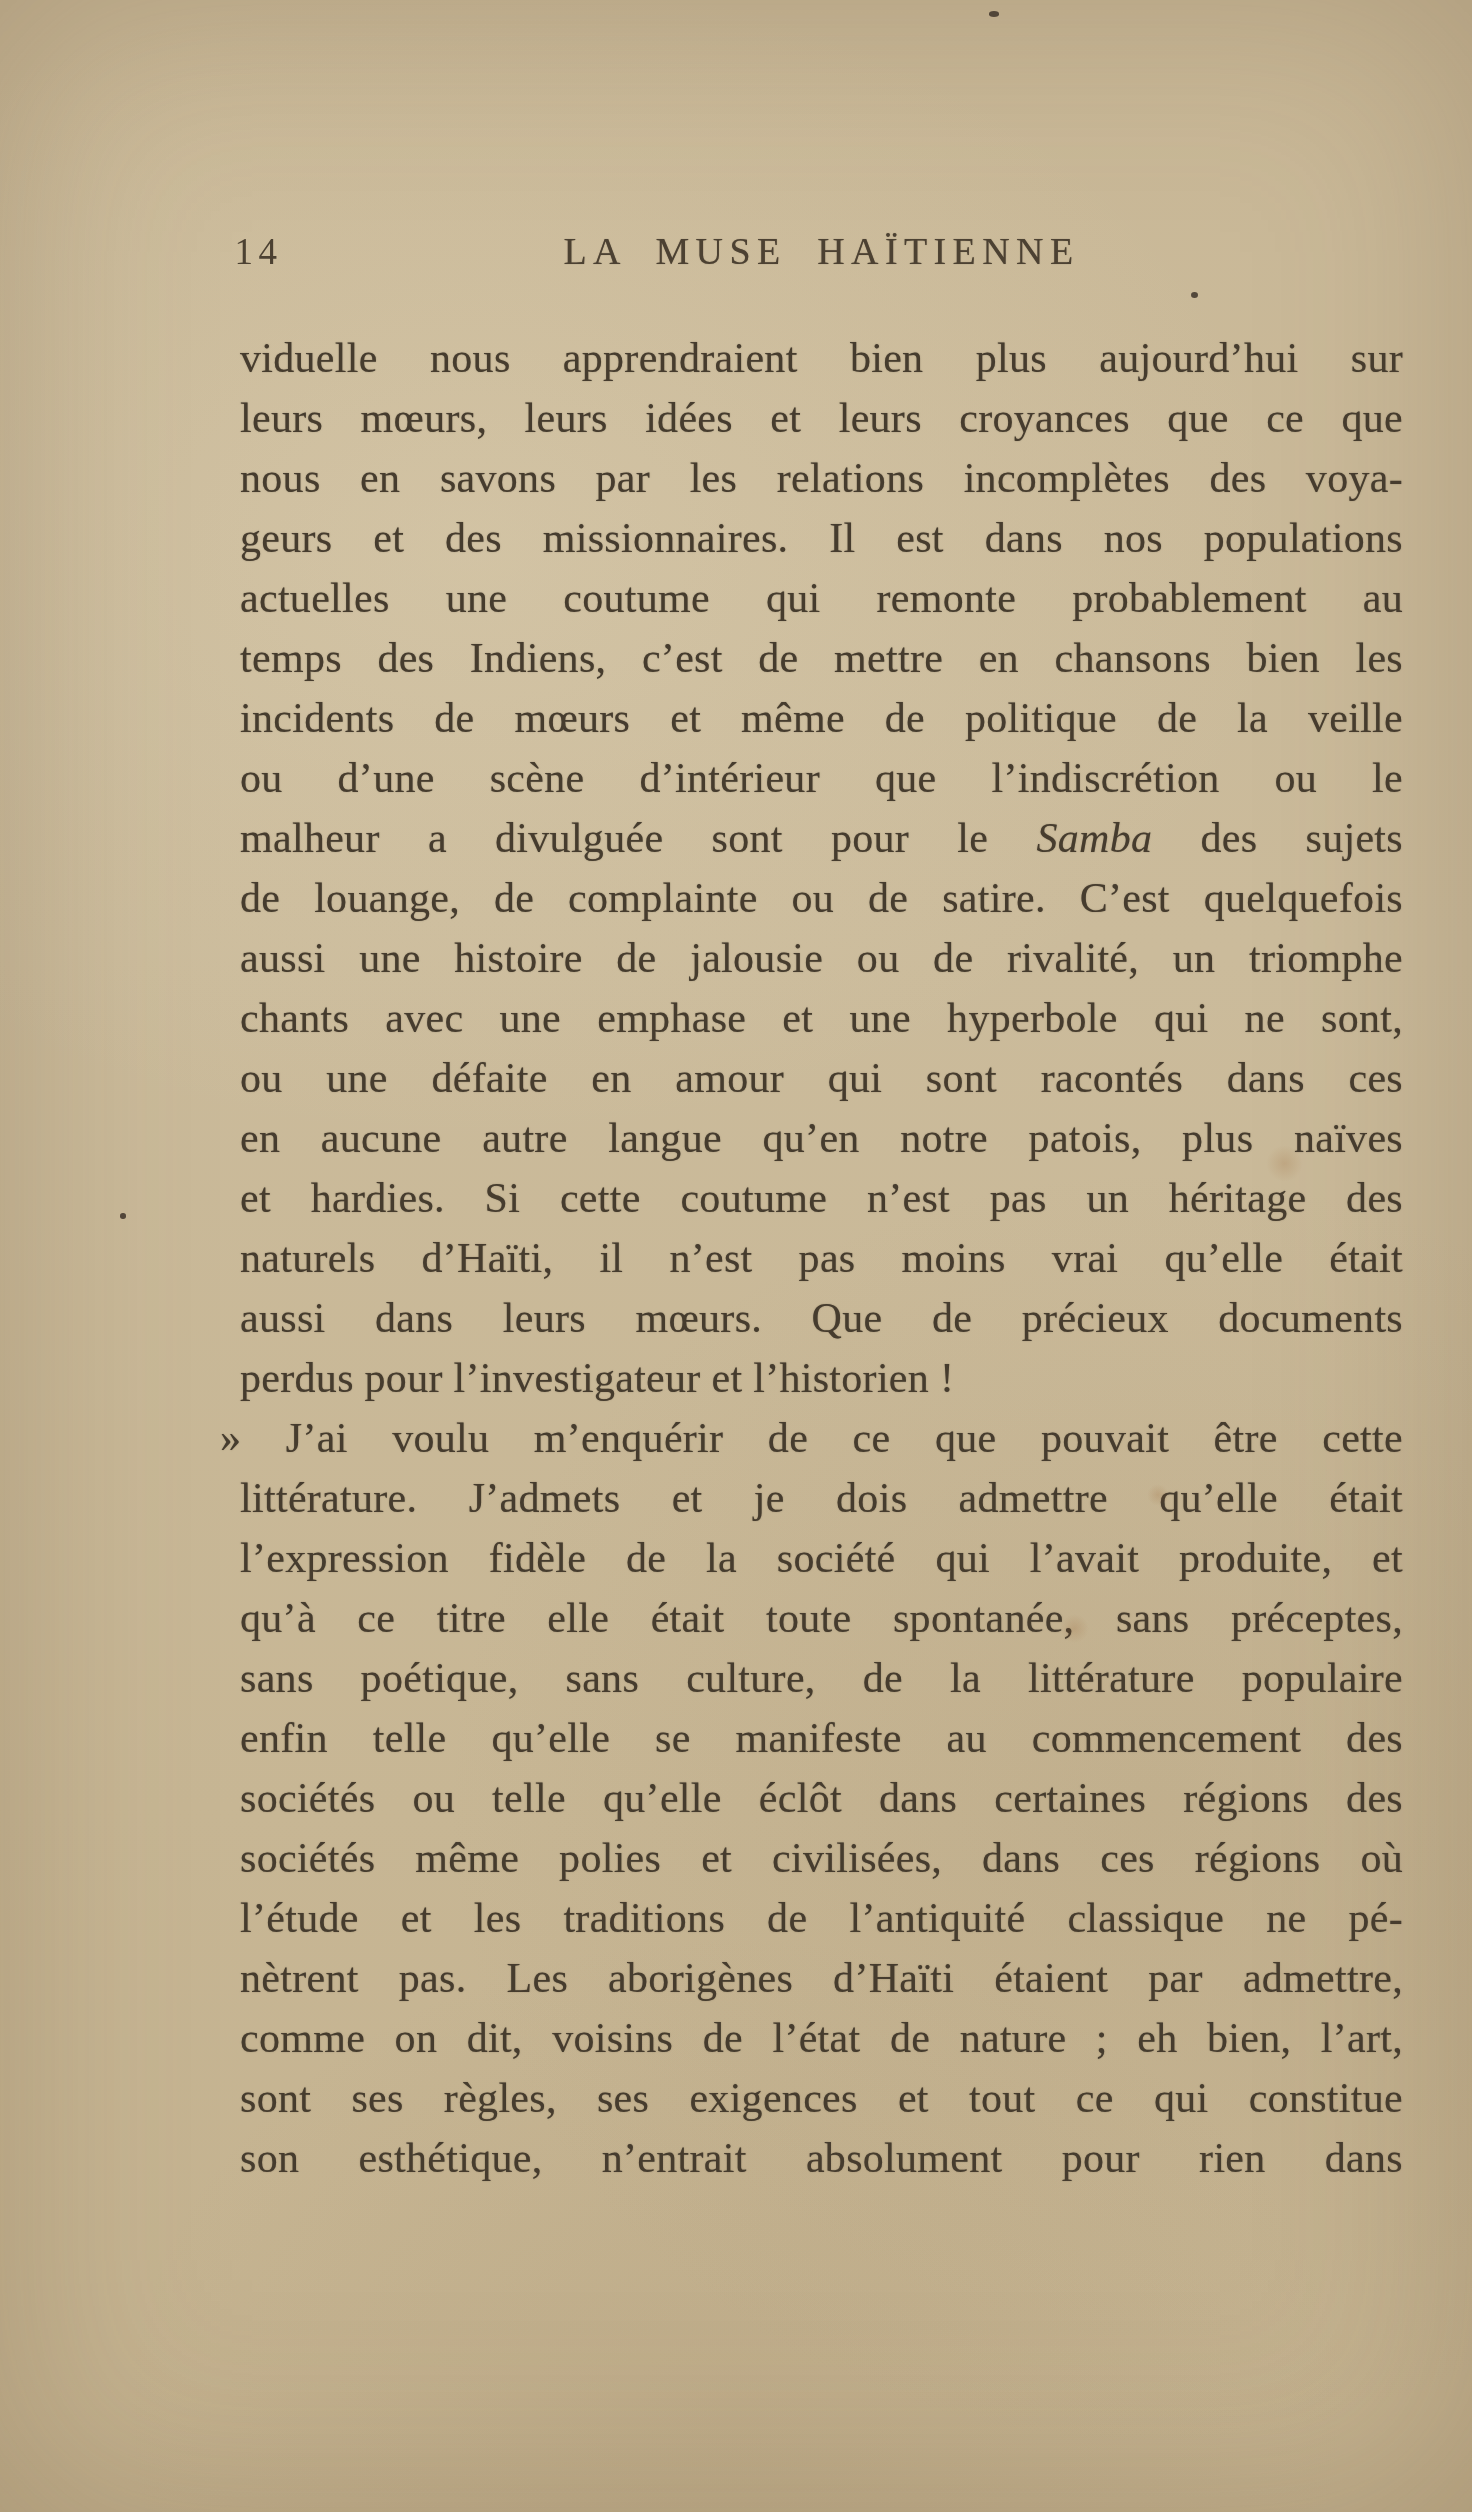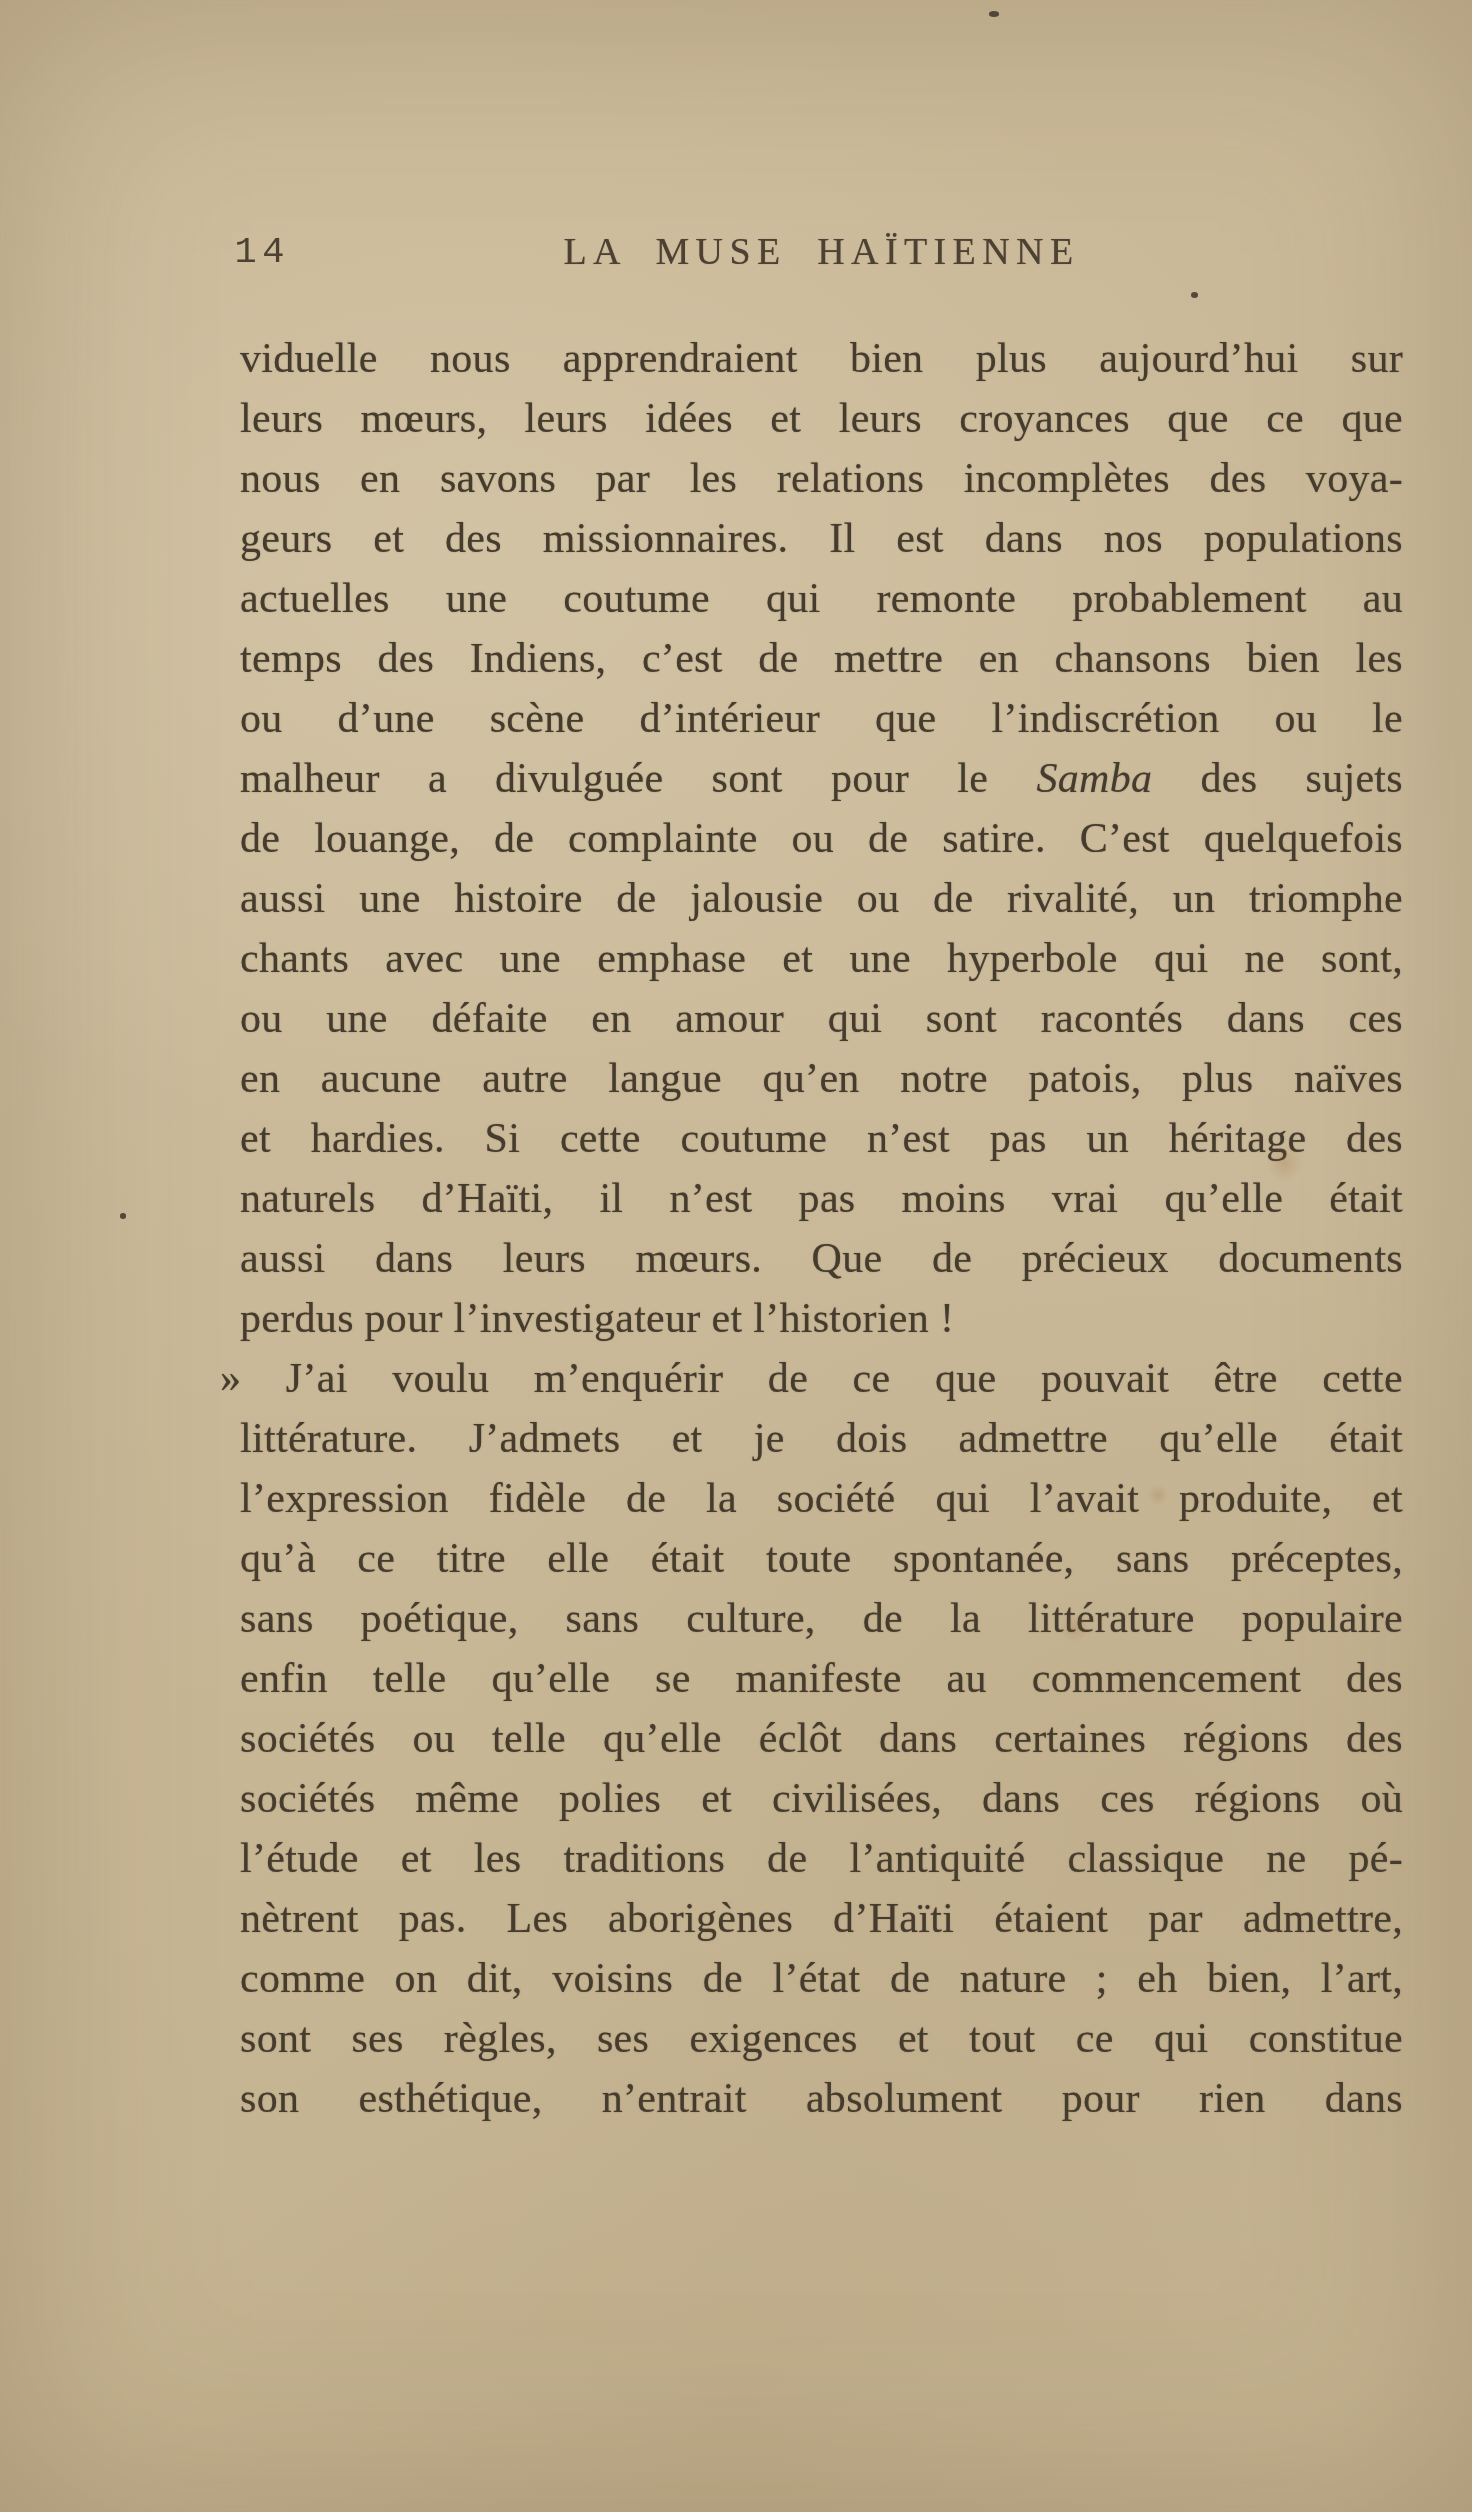--- a/index.html
+++ b/index.html
@@ -16,21 +16,21 @@
       radial-gradient(825px 642px at 50% 96%, rgba(150,128,94,0.12), rgba(0,0,0,0) 75%),
       linear-gradient(180deg,#c9b897 0%,#cbbb9b 38%,#c7b694 72%,#c4b28f 100%);
     box-shadow: inset 0 0 211px rgba(95,75,45,0.26);
   }
   .header{
     position:absolute; top:227px; left:240px; width:1163px; height:48px;
     color:#4c4132;
   }
   .pagenum{
     position:absolute; left:-5.5px; top:1.8px;
-    font-size:37px; line-height:46px; letter-spacing:5.5px;font-family:Liberation Mono, monospace;
+    font-size:37px; line-height:46px; letter-spacing:5.5px;
   }
   .running-title{
     position:absolute; left:0; right:0; top:0; text-align:center;
     font-size:38px; line-height:48px; letter-spacing:6.4px; word-spacing:14.7px;
     text-shadow:0 0 0.9px rgba(76,65,50,0.6);
   }
   .textblock{
     position:absolute; left:240px; top:328px; width:1163px;
     color:#463c2e;
     font-size:42px; line-height:60px; letter-spacing:0.3px;
@@ -61,20 +61,21 @@
     <span class="running-title">LA MUSE HAÏTIENNE</span>
   </div>
 
   <div class="textblock" id="textblock">
       <div class="line">viduelle nous apprendraient bien plus aujourd’hui sur</div>
       <div class="line">leurs mœurs, leurs idées et leurs croyances que ce que</div>
       <div class="line">nous en savons par les relations incomplètes des voya-</div>
       <div class="line">geurs et des missionnaires. Il est dans nos populations</div>
       <div class="line">actuelles une coutume qui remonte probablement au</div>
       <div class="line">temps des Indiens, c’est de mettre en chansons bien les</div>
+      <div class="line">incidents de mœurs et même de politique de la veille</div>
       <div class="line">ou d’une scène d’intérieur que l’indiscrétion ou le</div>
       <div class="line"><span>malheur a divulguée sont pour le </span><em>Samba</em><span> des sujets</span></div>
       <div class="line">de louange, de complainte ou de satire. C’est quelquefois</div>
       <div class="line">aussi une histoire de jalousie ou de rivalité, un triomphe</div>
       <div class="line">chants avec une emphase et une hyperbole qui ne sont,</div>
       <div class="line">ou une défaite en amour qui sont racontés dans ces</div>
       <div class="line">en aucune autre langue qu’en notre patois, plus naïves</div>
       <div class="line">et hardies. Si cette coutume n’est pas un héritage des</div>
       <div class="line">naturels d’Haïti, il n’est pas moins vrai qu’elle était</div>
       <div class="line">aussi dans leurs mœurs. Que de précieux documents</div>

